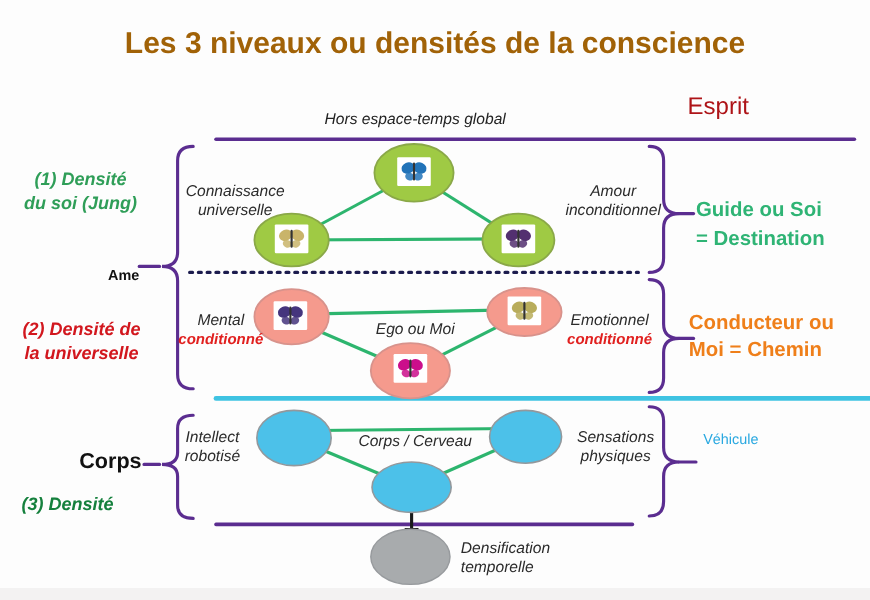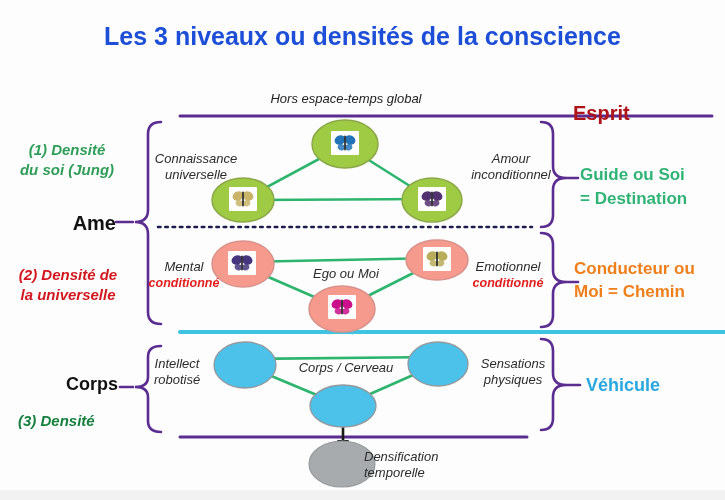--- a/index.html
+++ b/index.html
@@ -4,42 +4,42 @@
 <style>
   html,body{margin:0;padding:0;background:#e9e9e9;}
   .stage{
     position:relative;width:725px;height:500px;background:#fdfdfd;
     overflow:hidden;font-family:"Liberation Sans", sans-serif;
   }
   .art{position:absolute;left:0;top:0;}
   .t{position:absolute;white-space:nowrap;}
   .ctr{text-align:center;white-space:normal;}
   .rt{text-align:right;}
-  .title{left:0;width:725px;top:22px;text-align:center;font-size:25px;font-weight:bold;color:#1d4ed8;}
+  .title{left:0;width:725px;top:22px;text-align:center;font-size:25px;font-weight:bold;color:#a16207;}
   .hors{left:246px;width:200px;top:91px;text-align:center;font-size:13px;font-style:italic;color:#222;}
-  .esprit{left:573px;top:78px;font-size:20px;font-weight:bold;color:#ae1418;margin-top:24px;}
+  .esprit{left:573px;top:78px;font-size:20px;font-weight:normal;color:#ae1418;}
   .d1{left:8px;width:118px;top:140px;font-size:15px;font-weight:bold;font-style:italic;color:#2f9e58;line-height:20px;}
-  .ame{left:28px;width:88px;top:212px;font-size:20px;font-weight:bold;color:#111;}
+  .ame{left:28px;width:88px;top:222px;font-size:12px;font-weight:bold;color:#111;}
   .d2{left:4px;width:128px;top:265px;font-size:15px;font-weight:bold;font-style:italic;color:#d2171e;line-height:20px;}
   .corpsl{left:28px;width:90px;top:374px;font-size:18px;font-weight:bold;color:#111;}
   .d3{left:18px;width:110px;top:410px;font-size:15px;font-weight:bold;font-style:italic;color:#15803d;line-height:22px;text-align:left;}
   .guide{left:580px;top:163px;font-size:17px;font-weight:bold;color:#2fb475;line-height:24px;}
   .conducteur{left:574px;top:257px;font-size:17px;font-weight:bold;color:#ef7f1a;line-height:23px;}
-  .vehicule{left:586px;top:375px;font-size:18px;font-weight:bold;color:#29a8e0;}
+  .vehicule{left:586px;top:359px;font-size:12px;font-weight:normal;color:#29a8e0;}
   .inner{font-size:13px;font-style:italic;color:#2b2b2b;line-height:16px;}
   .connaissance{left:138px;width:116px;top:151px;}
   .etre{left:286px;width:118px;top:162px;line-height:17px;}
   .amour{left:452px;width:118px;top:151px;}
   .mental{left:134px;width:100px;top:259px;}
   .ego{left:291px;width:110px;top:266px;}
   .emotionnel{left:455px;width:106px;top:259px;}
   .intellect{left:127px;width:100px;top:356px;}
   .corpscerveau{left:285px;width:122px;top:360px;}
   .sensations{left:462px;width:102px;top:356px;}
-  .densification{left:364px;top:449px;font-size:13px;font-style:italic;color:#2b2b2b;line-height:16px;text-align:left;}
+  .densification{left:384px;top:449px;font-size:13px;font-style:italic;color:#2b2b2b;line-height:16px;text-align:left;}
   .cond{font-size:12.5px;font-weight:bold;font-style:italic;color:#e1201f;}
 </style>
 </head>
 <body>
 
 <div class="stage">
 
   <svg class="art" width="725" height="500" viewBox="0 0 725 500">
     <defs>
       <g id="bf">

